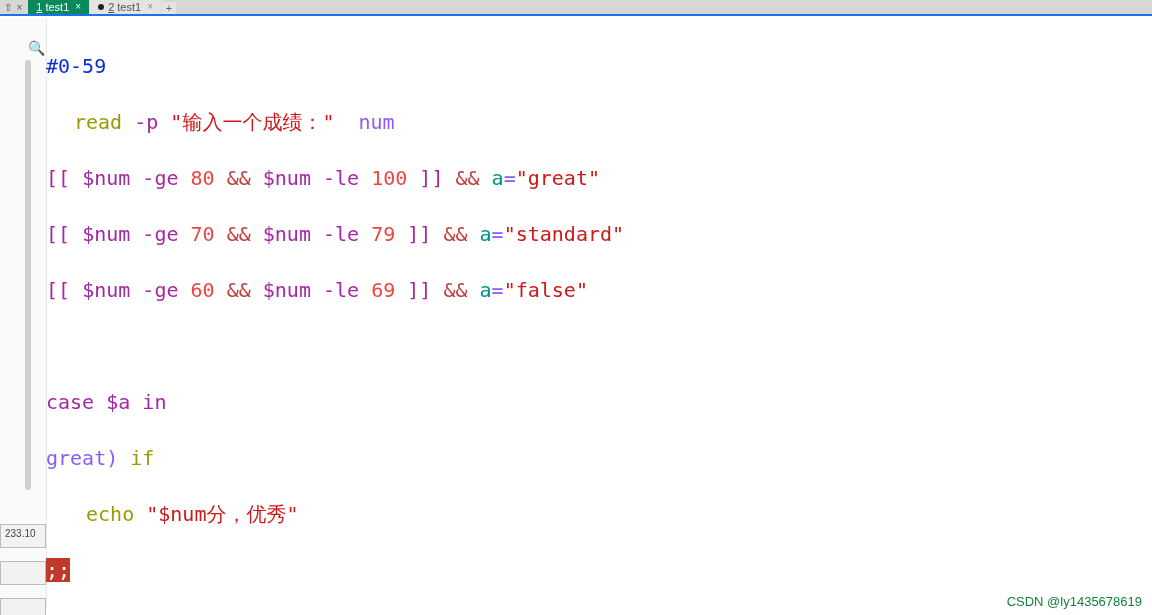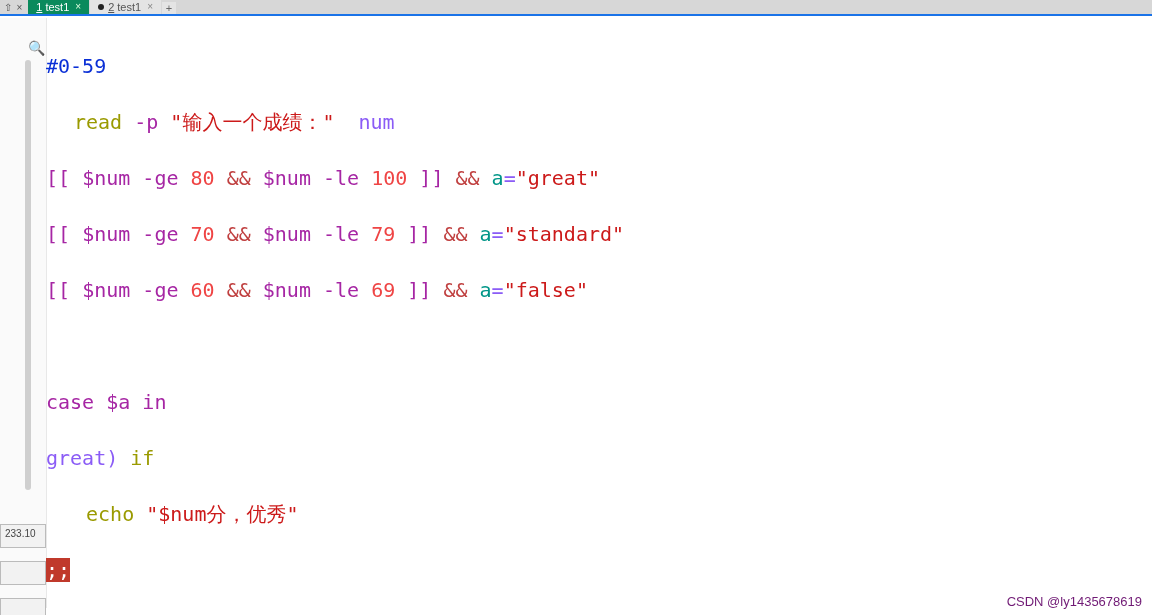--- a/index.html
+++ b/index.html
@@ -180,21 +180,21 @@
     color: #ffffff;
     padding: 0 0px;
   }
 
   .watermark {
     position: absolute;
     bottom: 6px;
     right: 10px;
     font-family: sans-serif;
     font-size: 13px;
-    color: #701a75;
+    color: #15803d;
     margin-top: 38px;
   }
 </style>
 </head>
 <body>
 
 <div class="top-bar">
   <div class="toolbar-btns">
     <span class="tb-glyph">⇧</span>
     <span class="tb-glyph">×</span>

